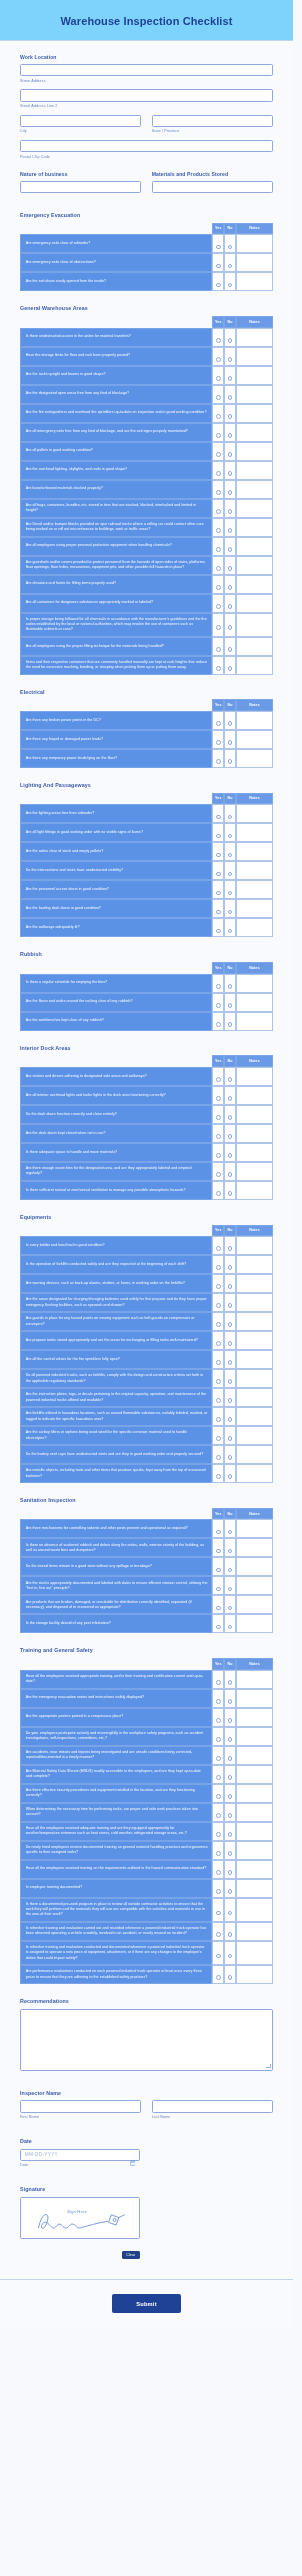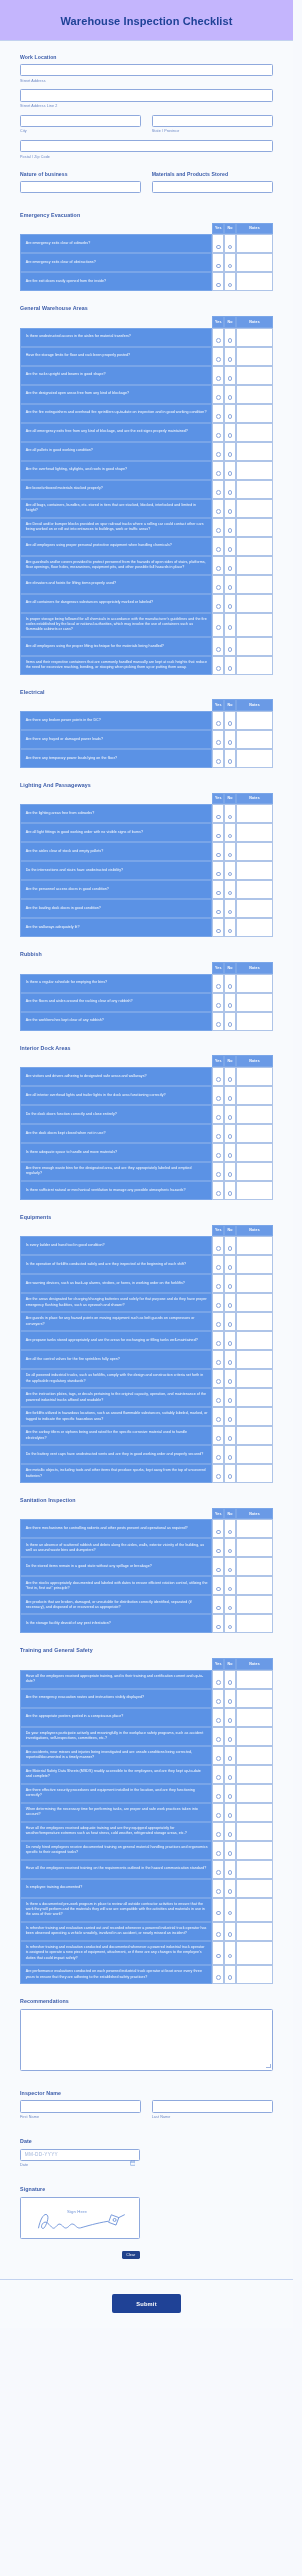--- a/index.html
+++ b/index.html
@@ -11,21 +11,21 @@
     color:#3b5998;
     -webkit-font-smoothing:antialiased;
   }
   .page { width:293px; background:#f8fafd; }
 
   
   .form-header {
     padding:15px 9.4px 13.2px 9.4px;
     text-align:center;
     border-bottom:0.9px solid #c3d2ef;
-    background:#c4b5fd;
+    background:#7dd3fc;
   }
   .form-title {
     font-size:11px;
     font-weight:bold;
     color:#1f4296;
     letter-spacing:0.1px;
     margin:0;
   }
 
   

